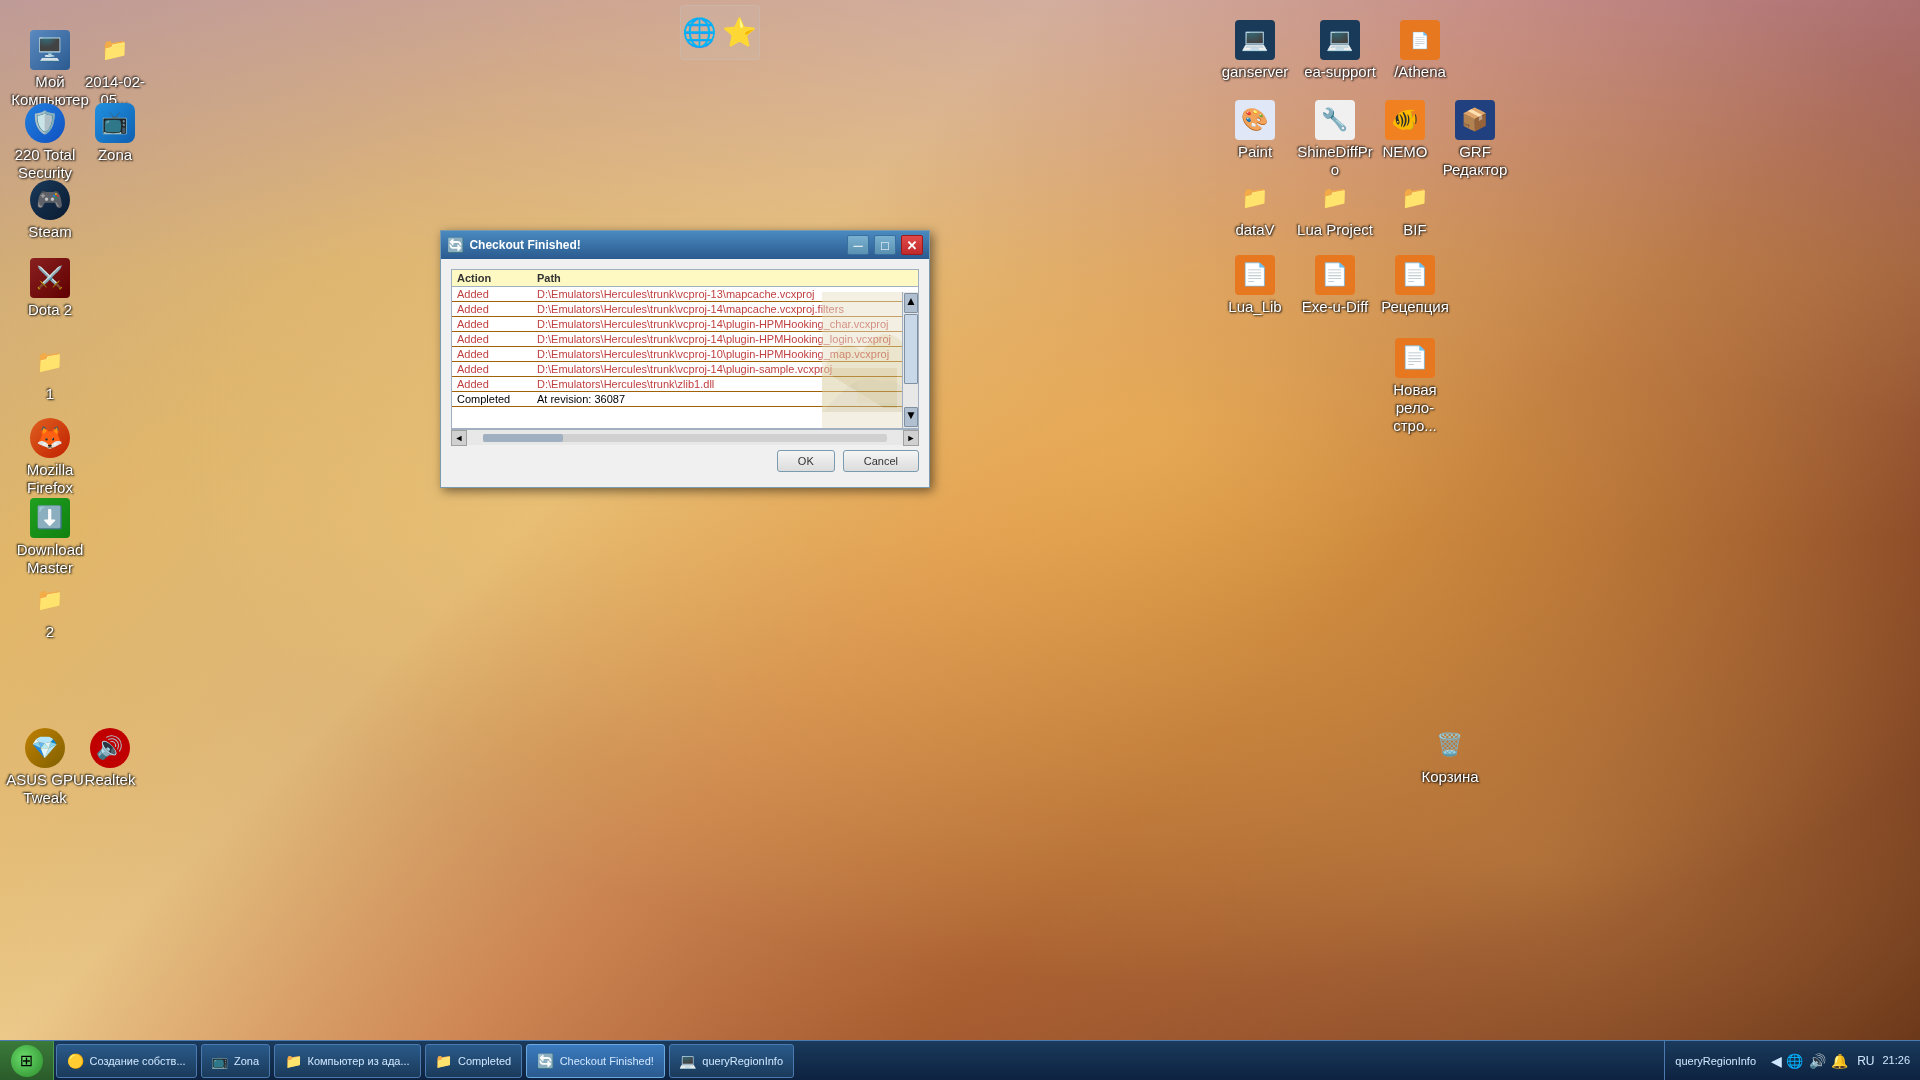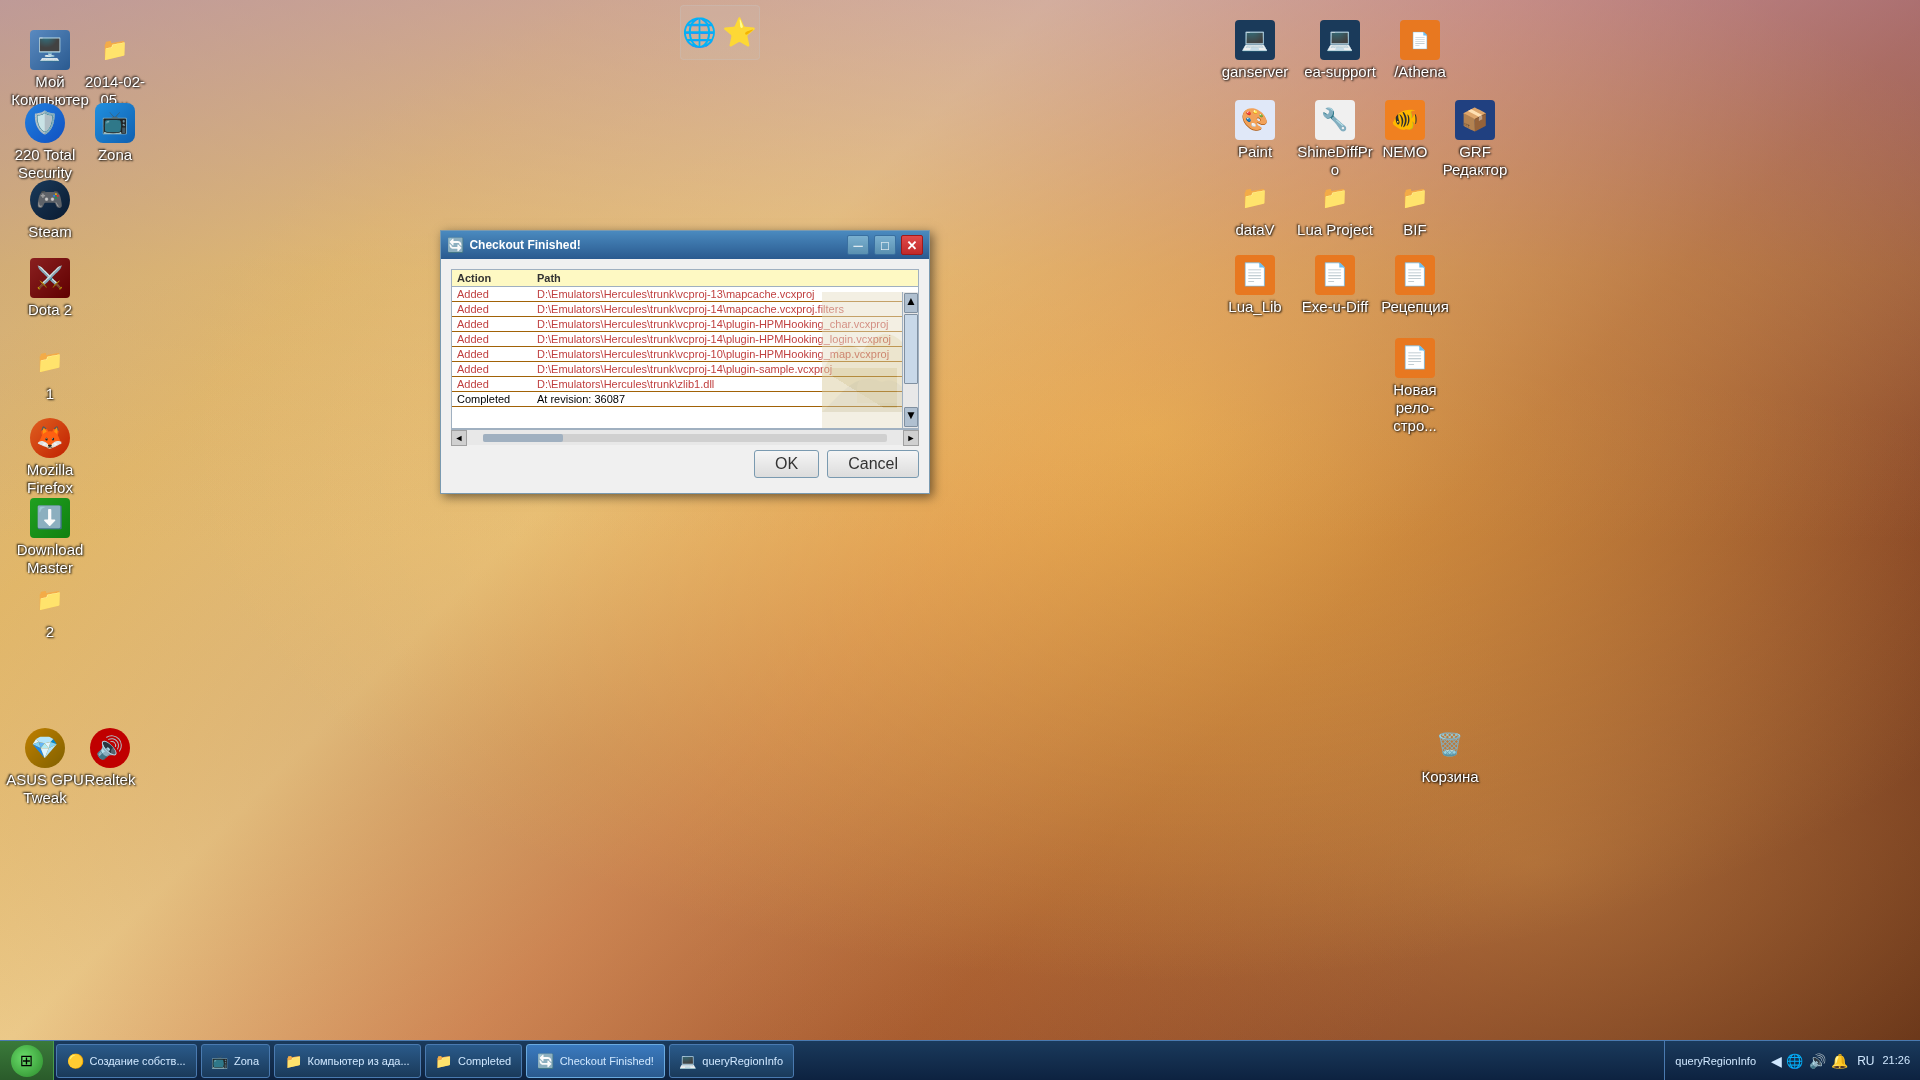--- a/index.html
+++ b/index.html
@@ -305,21 +305,21 @@
       display: flex;
       justify-content: flex-end;
       gap: 8px;
       padding: 5px 0;
     }
     .dialog-btn {
       padding: 4px 20px;
       border: 1px solid #7a9ab0;
       background: linear-gradient(180deg, #f5f5f5 0%, #dcdcdc 100%);
       cursor: pointer;
-      font-size: 16px;
+      font-size: 11px;
       border-radius: 3px;
       color: #333;
     }
 
     
     #map-preview {
       position: absolute;
       right: 16px;
       top: 22px;
       width: 80px;

